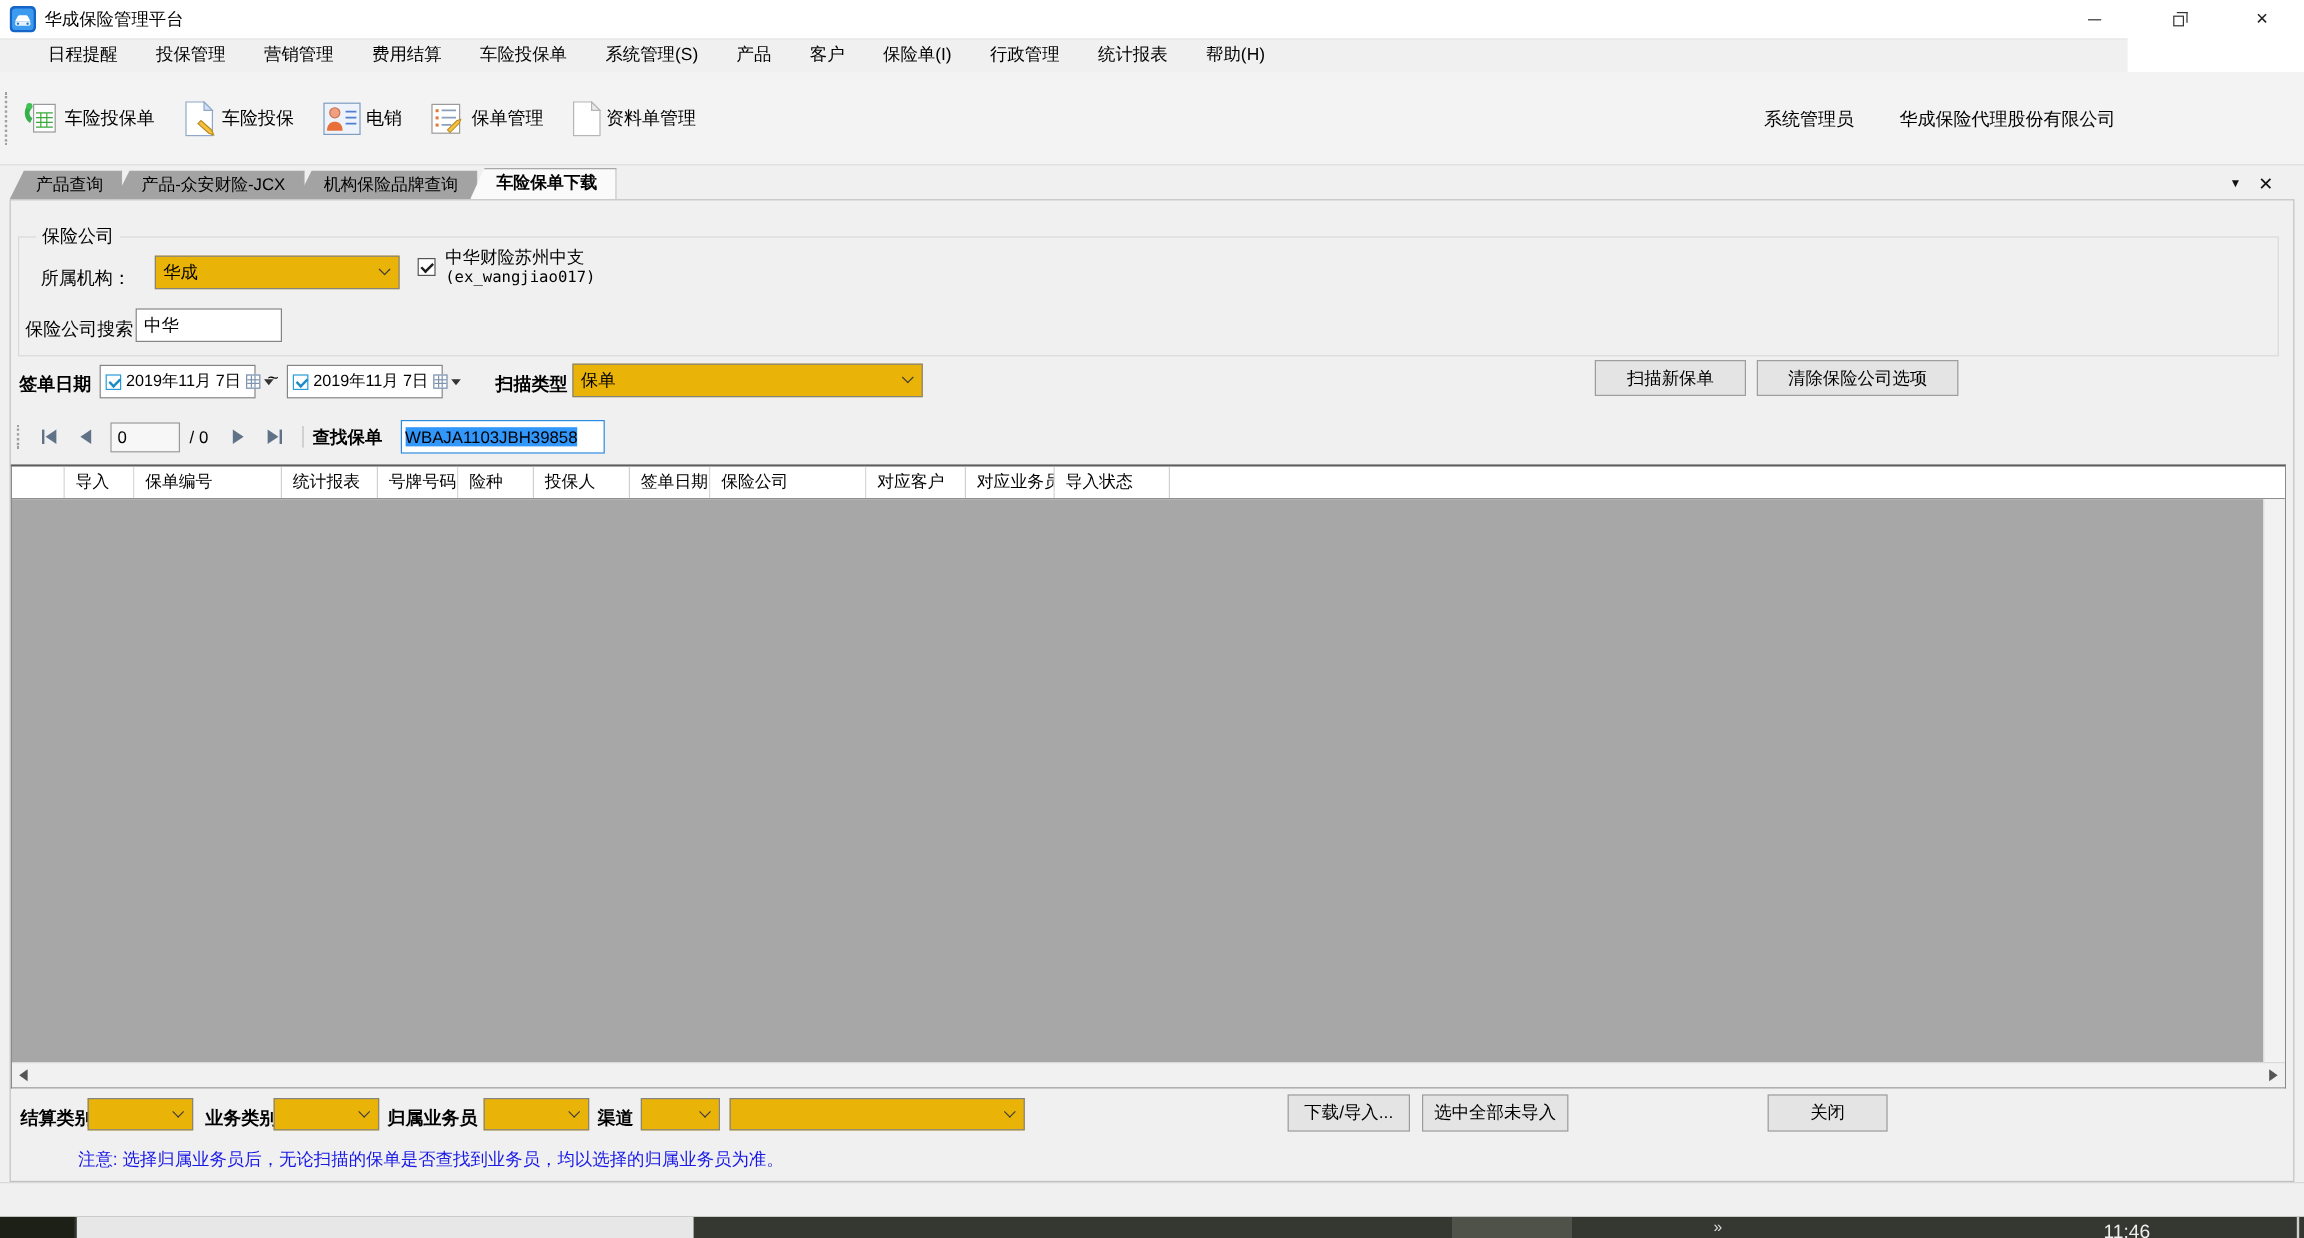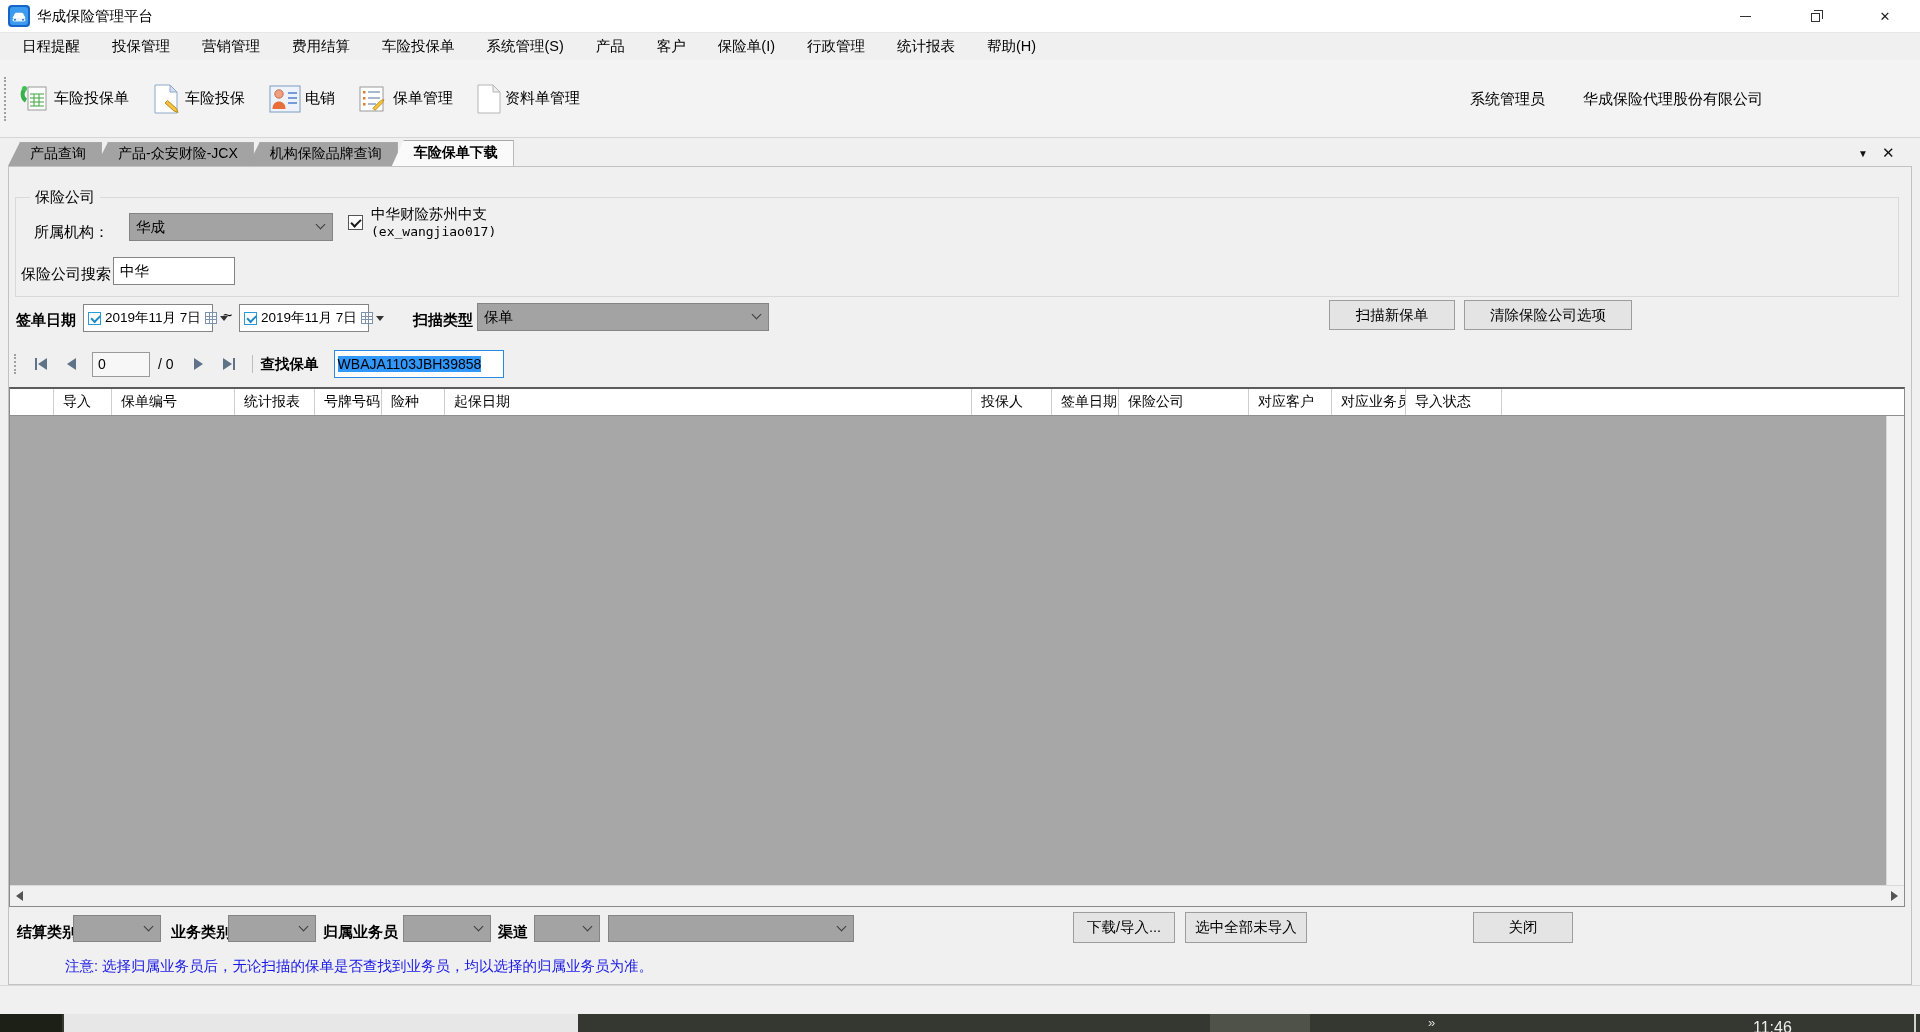--- a/index.html
+++ b/index.html
@@ -11,21 +11,21 @@
   .app-icon { margin-left:8px; width:22px; height:22px; }
   .title-text { margin-left:7px; font-size:14.5px; }
   .win-controls { position:absolute; right:0; top:0; height:32px; display:flex; }
   .win-box { width:70px; height:32px; display:flex; align-items:center; justify-content:center; }
   .glyph-min { width:11px; height:1px; background:#333; }
   .glyph-restore { width:9px; height:9px; border:1px solid #333; position:relative; background:#fff; margin-top:2px; }
   .glyph-restore::before { content:""; position:absolute; left:2px; top:-4px; width:8px; height:8px; border:1px solid #333; border-bottom:none; border-left:none; }
   .glyph-close { font-size:13px; color:#222; }
 
   
-  .menubar { position:absolute; left:0; top:32px; width:1920px; height:28px; background:#f0f0f0; border-top:1px solid #e6e6e6; display:flex; align-items:center; padding-left:6px; }
+  .menubar { position:absolute; left:0; top:32px; width:1773px; height:28px; background:#f0f0f0; border-top:1px solid #e6e6e6; display:flex; align-items:center; padding-left:24px; }
   .menu-item { padding:0 16px; font-size:14.5px; line-height:27px; white-space:nowrap; }
 
   
   .toolbar { position:absolute; left:0; top:60px; width:1920px; height:78px; background:#f3f3f3; border-bottom:1px solid #d6d6d6; display:flex; align-items:center; }
   .tb-grip { margin-left:4px; height:44px; border-left:2px dotted #9f9f9f; }
   .tool-item { display:flex; align-items:center; gap:4px; padding:6px 12px; font-size:15px; white-space:nowrap; }
   .tb-right { position:absolute; top:0; height:78px; display:flex; align-items:center; font-size:15px; white-space:nowrap; }
   .tb-user { left:1470px; }
   .tb-company { left:1583px; }
 
@@ -38,21 +38,21 @@
   .tab-dd { font-size:10px; color:#111; }
   .tab-x { font-size:15px; font-weight:bold; color:#111; }
 
   
   .content { position:absolute; left:8px; top:166px; width:1904px; height:819px; background:#f0f0f0; border:1px solid #c2c2c2; }
 
   .gbox { position:absolute; left:6px; top:30px; width:1884px; height:100px; border:1px solid #d9d9d9; }
   .gbox-title { position:absolute; left:14px; top:-10px; background:#f0f0f0; padding:0 5px; font-size:15px; }
 
   .lbl { position:absolute; font-size:15px; white-space:nowrap; }
-  .combo { position:absolute; height:28px; background:#a3a3a3; border:1px solid #848484; display:flex; align-items:center; padding:0 24px 0 6px; font-size:14.5px; }
+  .combo { position:absolute; height:28px; background:#eab308; border:1px solid #848484; display:flex; align-items:center; padding:0 24px 0 6px; font-size:14.5px; }
   .chev { position:absolute; right:8px; top:50%; margin-top:-6px; width:7px; height:7px; border-right:1.5px solid #3c3c3c; border-bottom:1.5px solid #3c3c3c; transform:rotate(45deg); }
   .textbox { position:absolute; height:28px; background:#fff; border:1px solid #848484; display:flex; align-items:center; padding:0 6px; font-size:14.5px; }
 
   .cb { position:absolute; width:15px; height:15px; background:#fff; border:1px solid #555; }
   .cb.checked::after { content:""; position:absolute; left:2px; top:3px; width:8px; height:4px; border-left:2px solid #1c1c1c; border-bottom:2px solid #1c1c1c; transform:rotate(-45deg); }
   .cb-line1 { position:absolute; font-size:14.5px; white-space:nowrap; }
   .cb-line2 { position:absolute; font-size:13px; font-family:"DejaVu Sans Mono",monospace; white-space:nowrap; }
 
   .dtp { position:absolute; width:130px; height:28px; background:#fff; border:1px solid #848484; display:flex; align-items:center; gap:4px; padding:0 4px; font-size:13.5px; white-space:nowrap; }
   .cbx-blue { width:13px; height:13px; background:#fff; border:1px solid #2a9ad8; position:relative; flex:none; }
@@ -281,21 +281,20 @@
   </div>
 
   <div class="grid">
     <div class="grid-head">
       <div class="th" style="width:44px;"></div>
       <div class="th" style="width:58px;">导入</div>
       <div class="th" style="width:123px;">保单编号</div>
       <div class="th" style="width:80px;">统计报表</div>
       <div class="th" style="width:67px;">号牌号码</div>
       <div class="th" style="width:63px;">险种</div>
-      <div class="th" style="width:527px;">起保日期</div>
       <div class="th" style="width:80px;">投保人</div>
       <div class="th" style="width:67px;">签单日期</div>
       <div class="th" style="width:130px;">保险公司</div>
       <div class="th" style="width:83px;">对应客户</div>
       <div class="th" style="width:74px;">对应业务员</div>
       <div class="th" style="width:96px;">导入状态</div>
       <div class="th fill"></div>
     </div>
     <div class="grid-body">
       <div class="grid-gray"></div>

